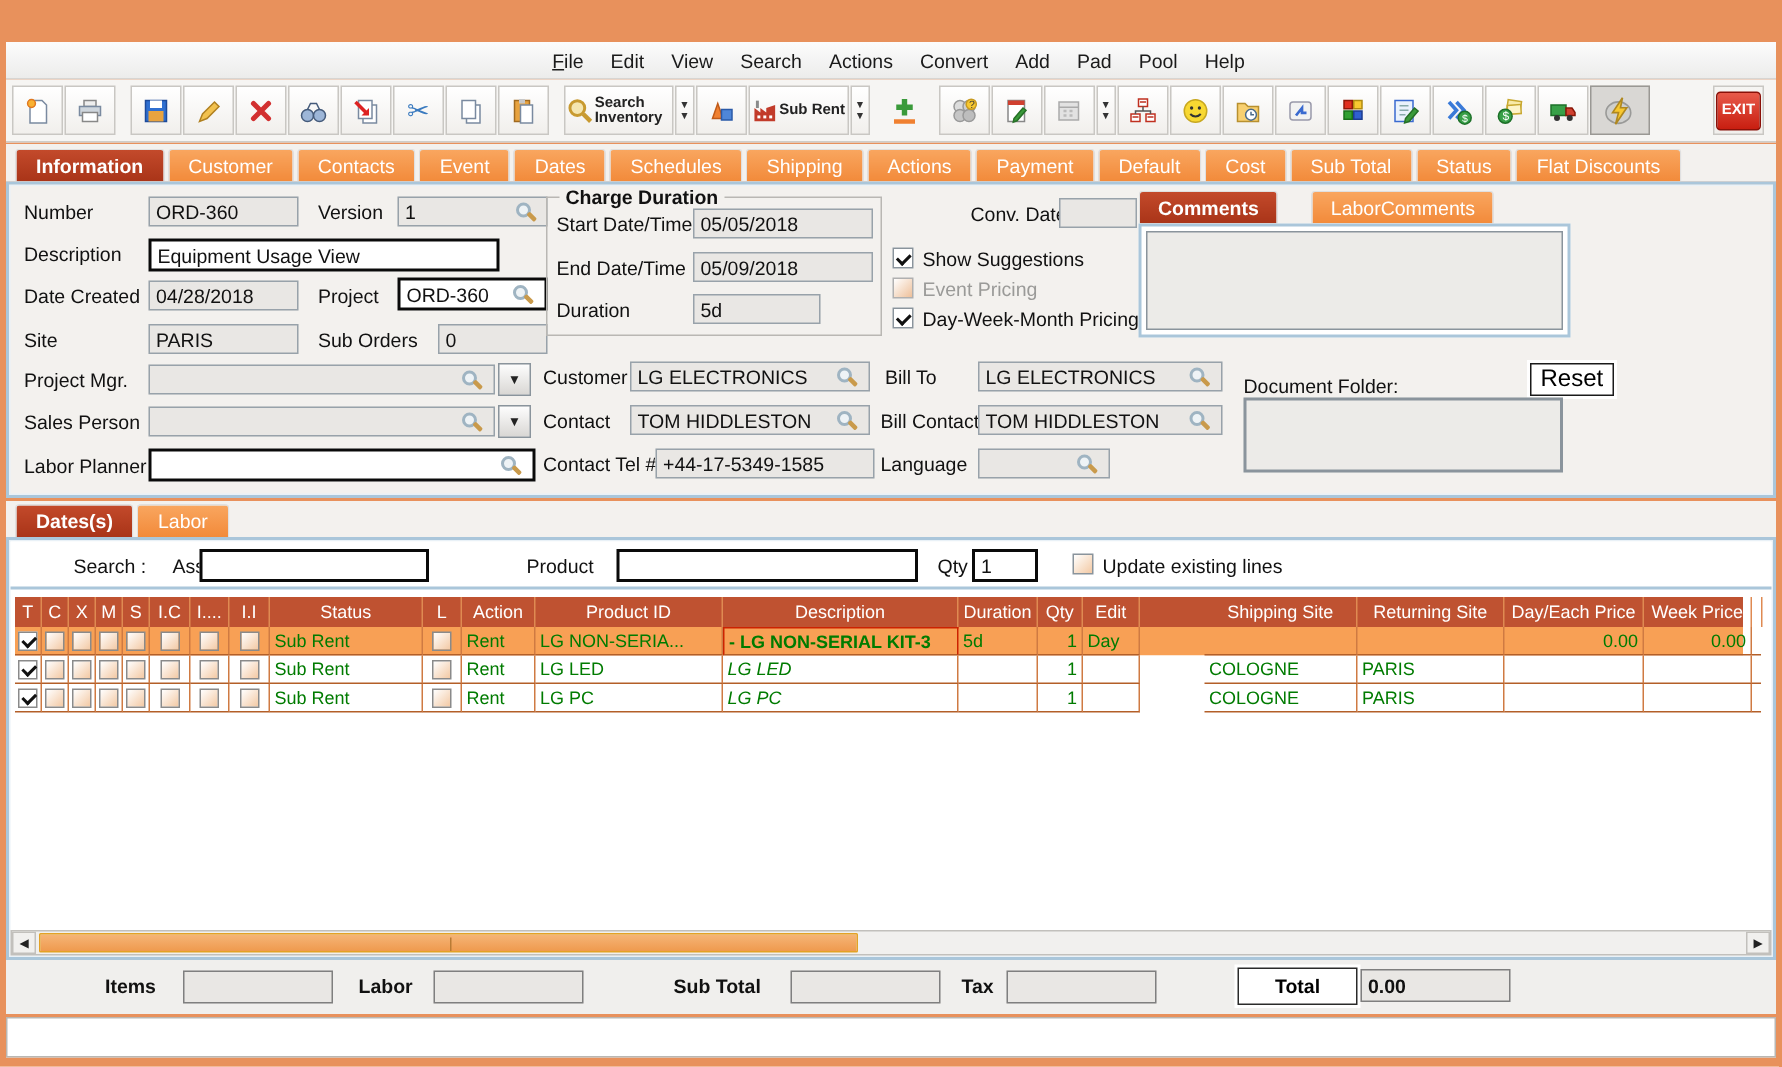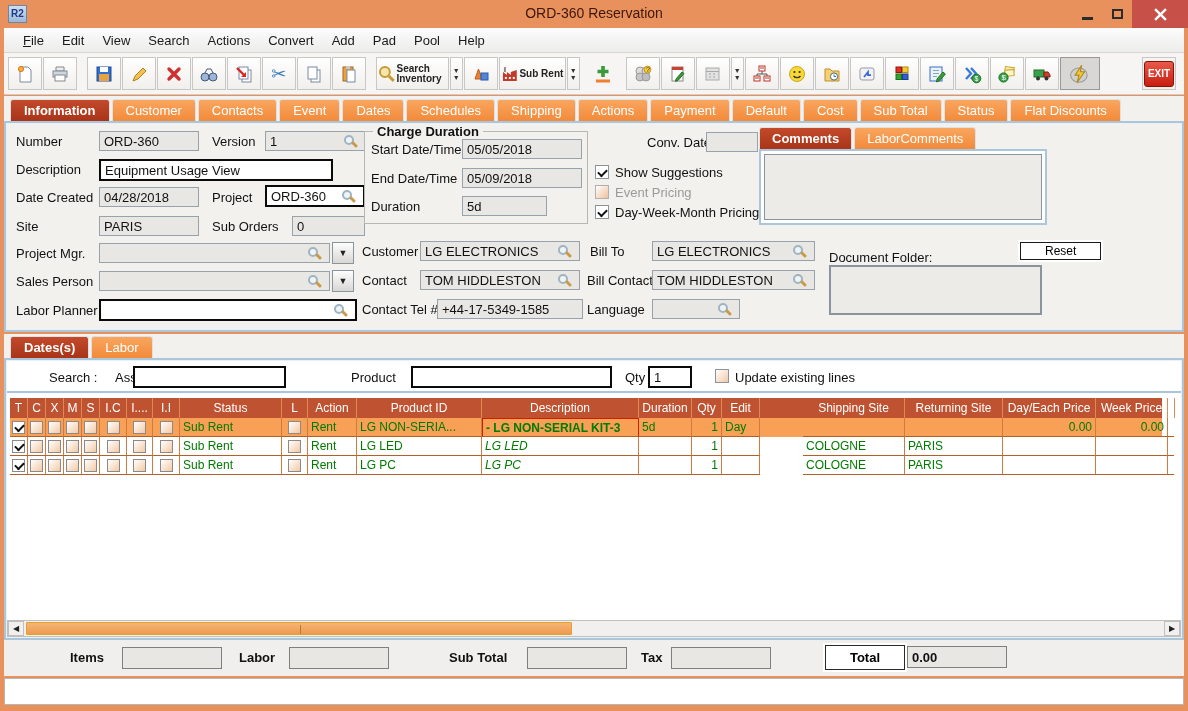--- a/index.html
+++ b/index.html
@@ -11,21 +11,21 @@
   .app-logo { position:absolute; left:8px; top:5px; width:19px; height:18px; background:linear-gradient(#cfe0f0,#9cb8d8); border:1px solid #6d86a8; font-size:10px; font-weight:bold; color:#1a3a8c; text-align:center; line-height:16px; }
   .title-text { position:absolute; left:0; top:5px; width:100%; text-align:center; font-size:14px; color:#3f1708; }
   .win-btns { position:absolute; right:0; top:0; height:28px; display:flex; align-items:center; }
   .btn-min, .btn-max { width:30px; height:28px; display:flex; align-items:center; justify-content:center; }
   .btn-min span { width:11px; height:3px; background:#2b2b2b; margin-top:8px; }
   .btn-max span { width:11px; height:10px; border:2px solid #2b2b2b; background:transparent; }
   .btn-close { width:56px; height:28px; background:#c75049; display:flex; align-items:center; justify-content:center; }
   .btn-close svg { display:block; }
 
   
-  .menubar { position:absolute; left:4px; top:28px; width:1180px; height:25px; background:linear-gradient(#fcfcfc,#ececeb); border-bottom:1px solid #d7d5d2; display:flex; align-items:center; padding-left:10px; }
+  .menubar { position:absolute; left:4px; top:28px; width:1180px; height:25px; background:linear-gradient(#fcfcfc,#ececeb); border-bottom:1px solid #d7d5d2; display:flex; align-items:center; padding-left:10px;justify-content:center; }
   .menu-item { font-size:13px; color:#1a1a1a; padding:3px 9px; }
   .menu-item.first-u::first-letter { text-decoration:underline; }
 
   
   .toolbar { position:absolute; left:4px; top:53px; width:1180px; height:42px; background:#f6f5f3; border-bottom:1px solid #cfcdc9; display:flex; align-items:center; padding:0 4px; }
   .tbtn { height:33px; min-width:34px; background:linear-gradient(#ffffff,#f1efec); border:1px solid #c9c7c3; display:flex; align-items:center; justify-content:center; margin-right:1px; }
   .tbtn svg { display:block; }
   .tbtn-text { font-size:10px; font-weight:bold; color:#222; line-height:10px; width:52px; }
   .tbtn-drop { min-width:13px; width:13px; padding:0; font-size:7px; color:#333; display:flex; flex-direction:column; align-items:center; justify-content:center; }
   .gap8 { width:9px; } .gap4 { width:5px; }
@@ -50,26 +50,26 @@
   .mag::after { content:""; position:absolute; width:7px; height:3px; background:#c99a4b; right:-6px; bottom:-3px; transform:rotate(45deg); border-radius:1px; }
   .drop-btn { position:absolute; width:22px; height:22px; background:linear-gradient(#fdfdfd,#d9d7d4); border:1px solid #8a949c; display:flex; align-items:center; justify-content:center; font-size:9px; color:#222; }
   .fieldset { position:absolute; border:1px solid #b9b7b3; background:transparent; }
   .fieldset-title { position:absolute; top:-8px; left:8px; background:#f3f1ee; padding:0 4px; font-size:13px; font-weight:bold; color:#111; }
   .cb { position:absolute; width:14px; height:14px; border:1px solid #8a949c; background:#fff; }
   .cb.checked::after { content:""; position:absolute; left:2px; top:3px; width:7px; height:4px; border-left:2px solid #111; border-bottom:2px solid #111; transform:rotate(-45deg); }
   .cb.off { background:linear-gradient(135deg,#ffffff,#f3c9a4); }
   .cb.disabled { background:linear-gradient(135deg,#ffffff,#eec09a); border-color:#b0b0b0; }
   .lbl.dis { color:#9a9a98; }
 
-  .ctabs { position:absolute; display:flex; }
+  .ctabs { position:absolute; display:flex;gap:20px; }
   .ctab { height:22px; background:linear-gradient(#f9a65f,#f28a3a); border:1px solid #e0e0e0; border-bottom:none; border-radius:3px 3px 0 0; color:#fff; font-size:13px; padding:3px 12px 0 12px; margin-right:2px; }
   .ctab.active { background:linear-gradient(#c34a2b,#a93418); font-weight:bold; }
   .comments-box { position:absolute; border:2px solid #aac6da; background:#fff; padding:3px; }
   .comments-inner { width:100%; height:100%; background:#ecebe8; border:1px solid #8a949c; position:relative; }
-  .reset-btn { position:absolute; background:#fff; border:1px solid #1a1a1a; font-size:12px; padding:1px 24px; box-shadow:0 0 0 2px #fff; }
+  .reset-btn { position:absolute; background:#fff; border:1px solid #1a1a1a; font-size:16px; padding:1px 6px; box-shadow:0 0 0 2px #fff; }
   .docbox { position:absolute; background:#ecebe8; border:2px solid #8a949c; }
 
   
   .itemtabs { position:absolute; left:4px; top:334px; width:1180px; height:24px; background:#f3f1ee; display:flex; align-items:flex-end; padding-left:6px; }
   .itemspanel { position:absolute; left:4px; top:358px; width:1180px; height:282px; background:#fff; border:2px solid #aac6da; box-shadow:inset 0 0 0 1px #e9f1f7; }
   .searchrow { position:absolute; left:1px; top:1px; width:1174px; height:32px; background:#fff; border-bottom:2px solid #aac6da; }
 
   
   .tbl { position:absolute; left:4px; top:38px; width:1152px; }
   .trow { display:flex; height:19px; }
@@ -107,37 +107,20 @@
   .total-btn { position:absolute; width:80px; height:25px; background:#fff; border:1px solid #2a2a2a; font-size:13px; font-weight:bold; display:flex; align-items:center; justify-content:center; box-shadow:0 0 0 2px #fff; }
   .bold { font-weight:bold; }
 
   .statusbar { position:absolute; left:4px; top:678px; width:1180px; height:27px; background:#fff; border:1px solid #b9b7b3; }
 </style>
 </head>
 <body>
 
 <div class="window">
 
-  <div class="titlebar">
-    <div class="app-logo">R2</div>
-    <div class="title-text">ORD-360 Reservation</div>
-    <div class="win-btns">
-      <div class="btn-min">
-          <span></span>
-        </div>
-      <div class="btn-max">
-          <span></span>
-        </div>
-      <div class="btn-close">
-        <svg width="13" height="13" viewBox="0 0 12 12">
-            <path d="M1 1l10 10M11 1L1 11" stroke="#fff" stroke-width="2.2"></path>
-          </svg>
-      </div>
-    </div>
-  </div>
 
   <div class="menubar">
     <span class="menu-item first-u">File</span>
     <span class="menu-item">Edit</span>
     <span class="menu-item">View</span>
     <span class="menu-item">Search</span>
     <span class="menu-item">Actions</span>
     <span class="menu-item">Convert</span>
     <span class="menu-item">Add</span>
     <span class="menu-item">Pad</span>

